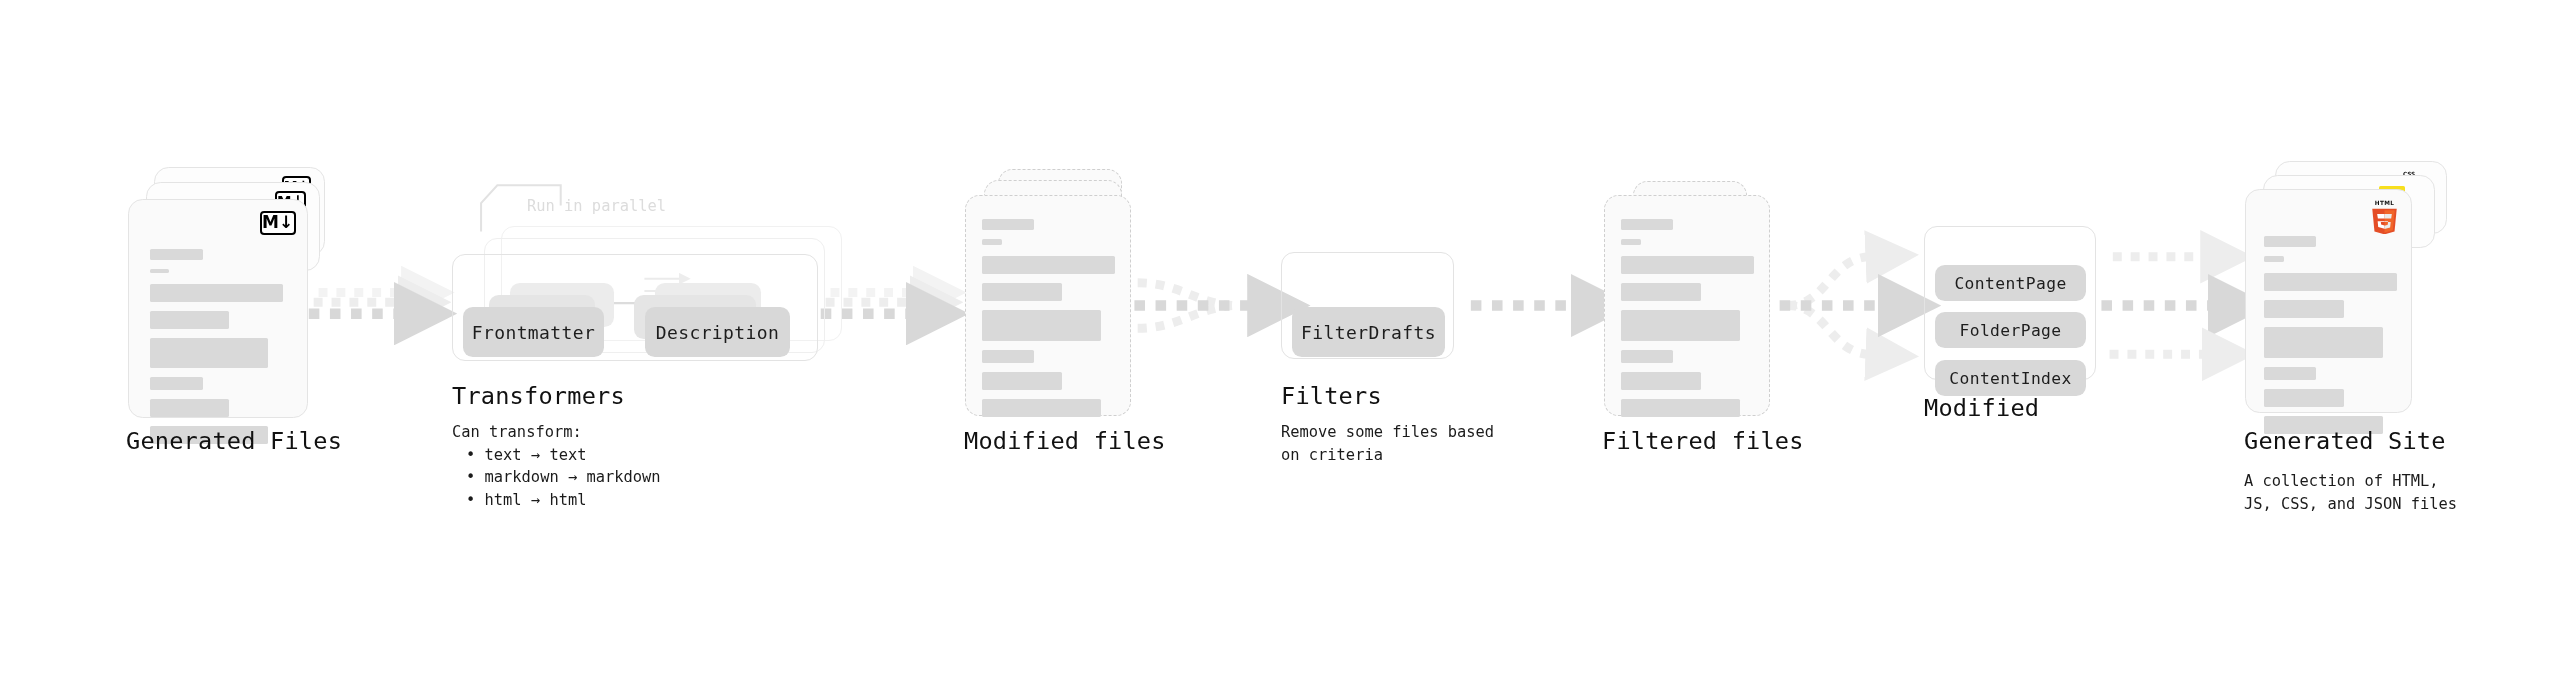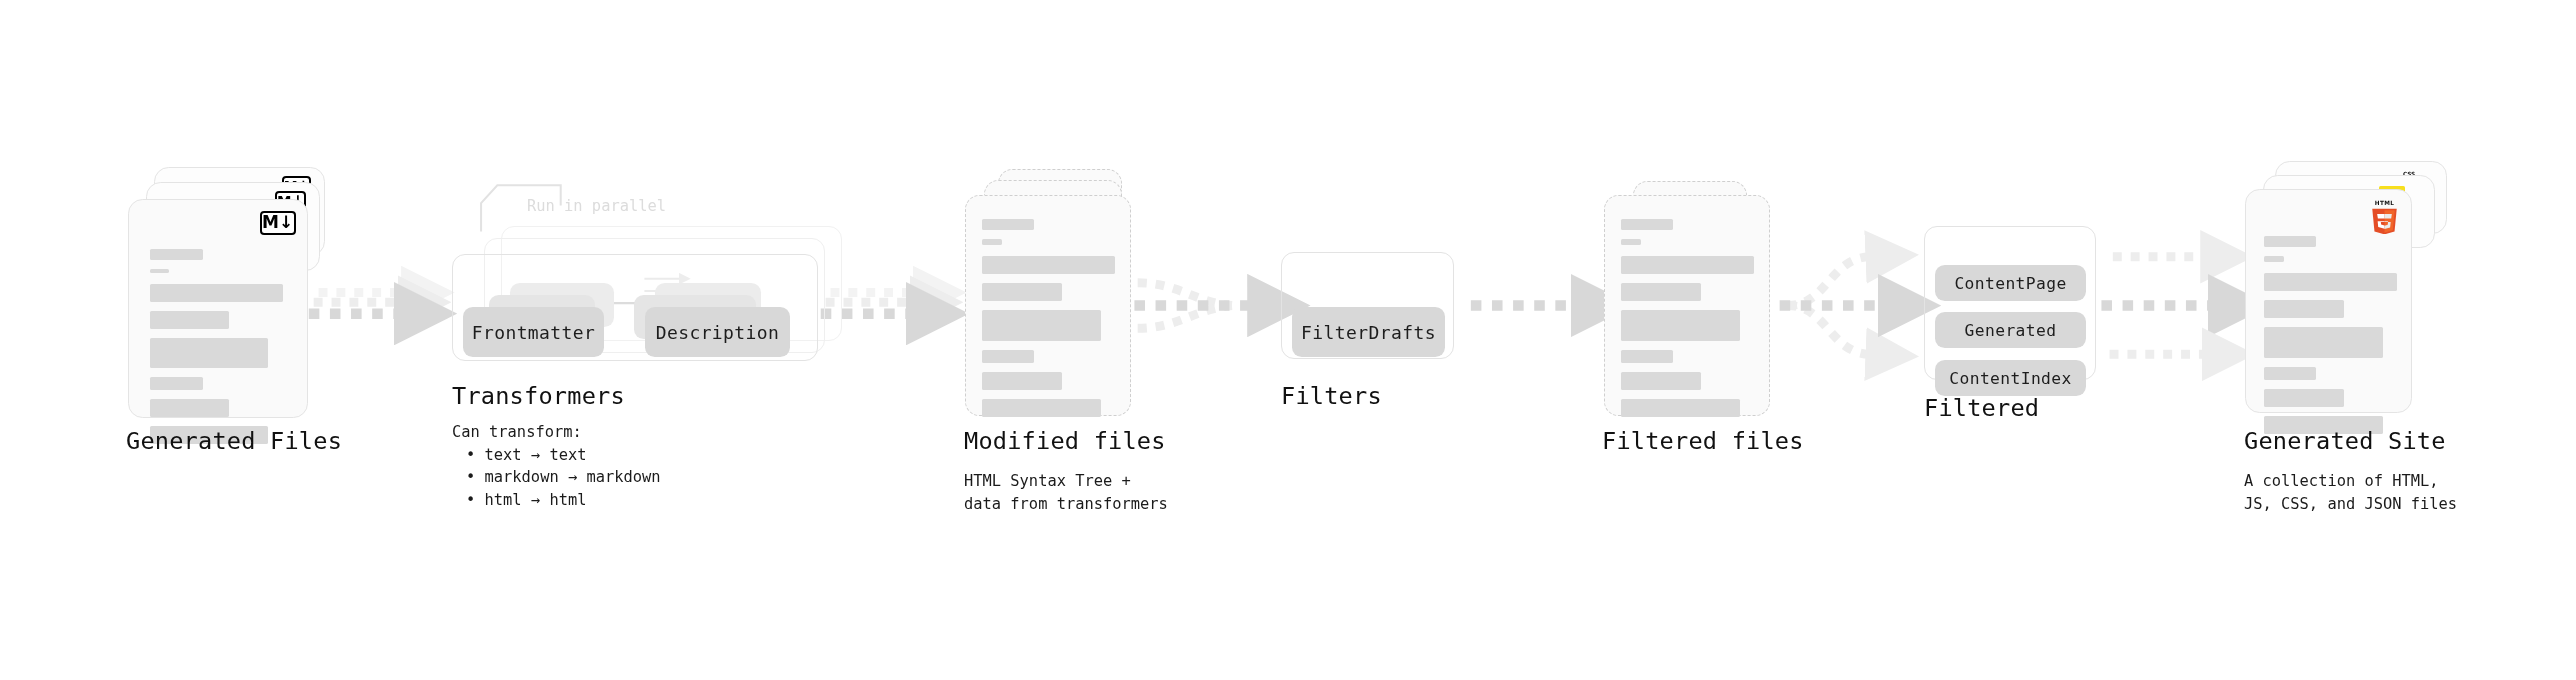--- a/index.html
+++ b/index.html
@@ -261,29 +261,29 @@
         <div class="ln" style="width:80px; height:18px;"></div>
         <div class="ln" style="width:119px; height:31px;"></div>
         <div class="ln" style="width:52px; height:13px;"></div>
         <div class="ln" style="width:80px; height:18px;"></div>
         <div class="ln" style="width:119px; height:18px;"></div>
       </div>
     </div>
   </div>
 
   <div class="caption-title" style="left:964px; top:427px;">Modified files</div>
-  <div class="caption-sub" style="left:964px; top:470px;">HTML Syntax Tree +
-data from transformers</div>
 
   <div>
     <div class="group-box" style="left:1281px; top:252px; width:173px; height:107px;"></div>
     <div class="chip" style="left:1292px; top:279px; width:153px; height:50px;">FilterDrafts</div>
   </div>
 
   <div class="caption-title" style="left:1281px; top:382px;">Filters</div>
+  <div class="caption-sub" style="left:1281px; top:421px;">Remove some files based
+on criteria</div>
 
   <div class="doc-stack">
     <div class="doc-card dashed" style="left:1633px; top:181px; width:114px; height:73px;"></div>
     <div class="doc-card dashed" style="left:1604px; top:195px; width:166px; height:221px;">
       <div class="doc-lines" style="top:23px; left:16.3px; right:16.3px;">
         <div class="ln" style="width:52px; height:11.4px;"></div>
         <div class="ln" style="width:19.5px; height:5.7px; margin-bottom:10.6px;"></div>
         <div class="ln" style="width:133px; height:18px;"></div>
         <div class="ln" style="width:80px; height:18px;"></div>
         <div class="ln" style="width:119px; height:31px;"></div>
@@ -292,25 +292,25 @@
         <div class="ln" style="width:119px; height:18px;"></div>
       </div>
     </div>
   </div>
 
   <div class="caption-title" style="left:1602px; top:427px;">Filtered files</div>
 
   <div>
     <div class="group-box" style="left:1924px; top:226px; width:172px; height:154px;"></div>
     <div class="chip" style="left:1935px; top:237px; width:151px; height:36px; font-size:16.3px;">ContentPage</div>
-    <div class="chip" style="left:1935px; top:284px; width:151px; height:36px; font-size:16.3px;">Generated</div>
+    <div class="chip" style="left:1935px; top:284px; width:151px; height:36px; font-size:16.3px;">FolderPage</div>
     <div class="chip" style="left:1935px; top:332px; width:151px; height:36px; font-size:16.3px;">ContentIndex</div>
   </div>
 
-  <div class="caption-title" style="left:1924px; top:394px;">Filtered</div>
+  <div class="caption-title" style="left:1924px; top:394px;">Modified</div>
 
   <div class="doc-stack">
 
     <div class="doc-card back2" style="left:2275px; top:161px; width:172px; height:73px;">
       <div class="css-badge" style="right:24.4px; top:6.5px; width:26px; height:13px;">
         <svg width="26" height="13" viewBox="0 0 32 16">
           <text x="16" y="9" text-anchor="middle" font-family="DejaVu Sans, sans-serif" font-size="7" font-weight="bold" fill="#111">CSS</text>
           <rect x="4" y="11" width="24" height="3" fill="#264de4"></rect>
         </svg>
       </div>

